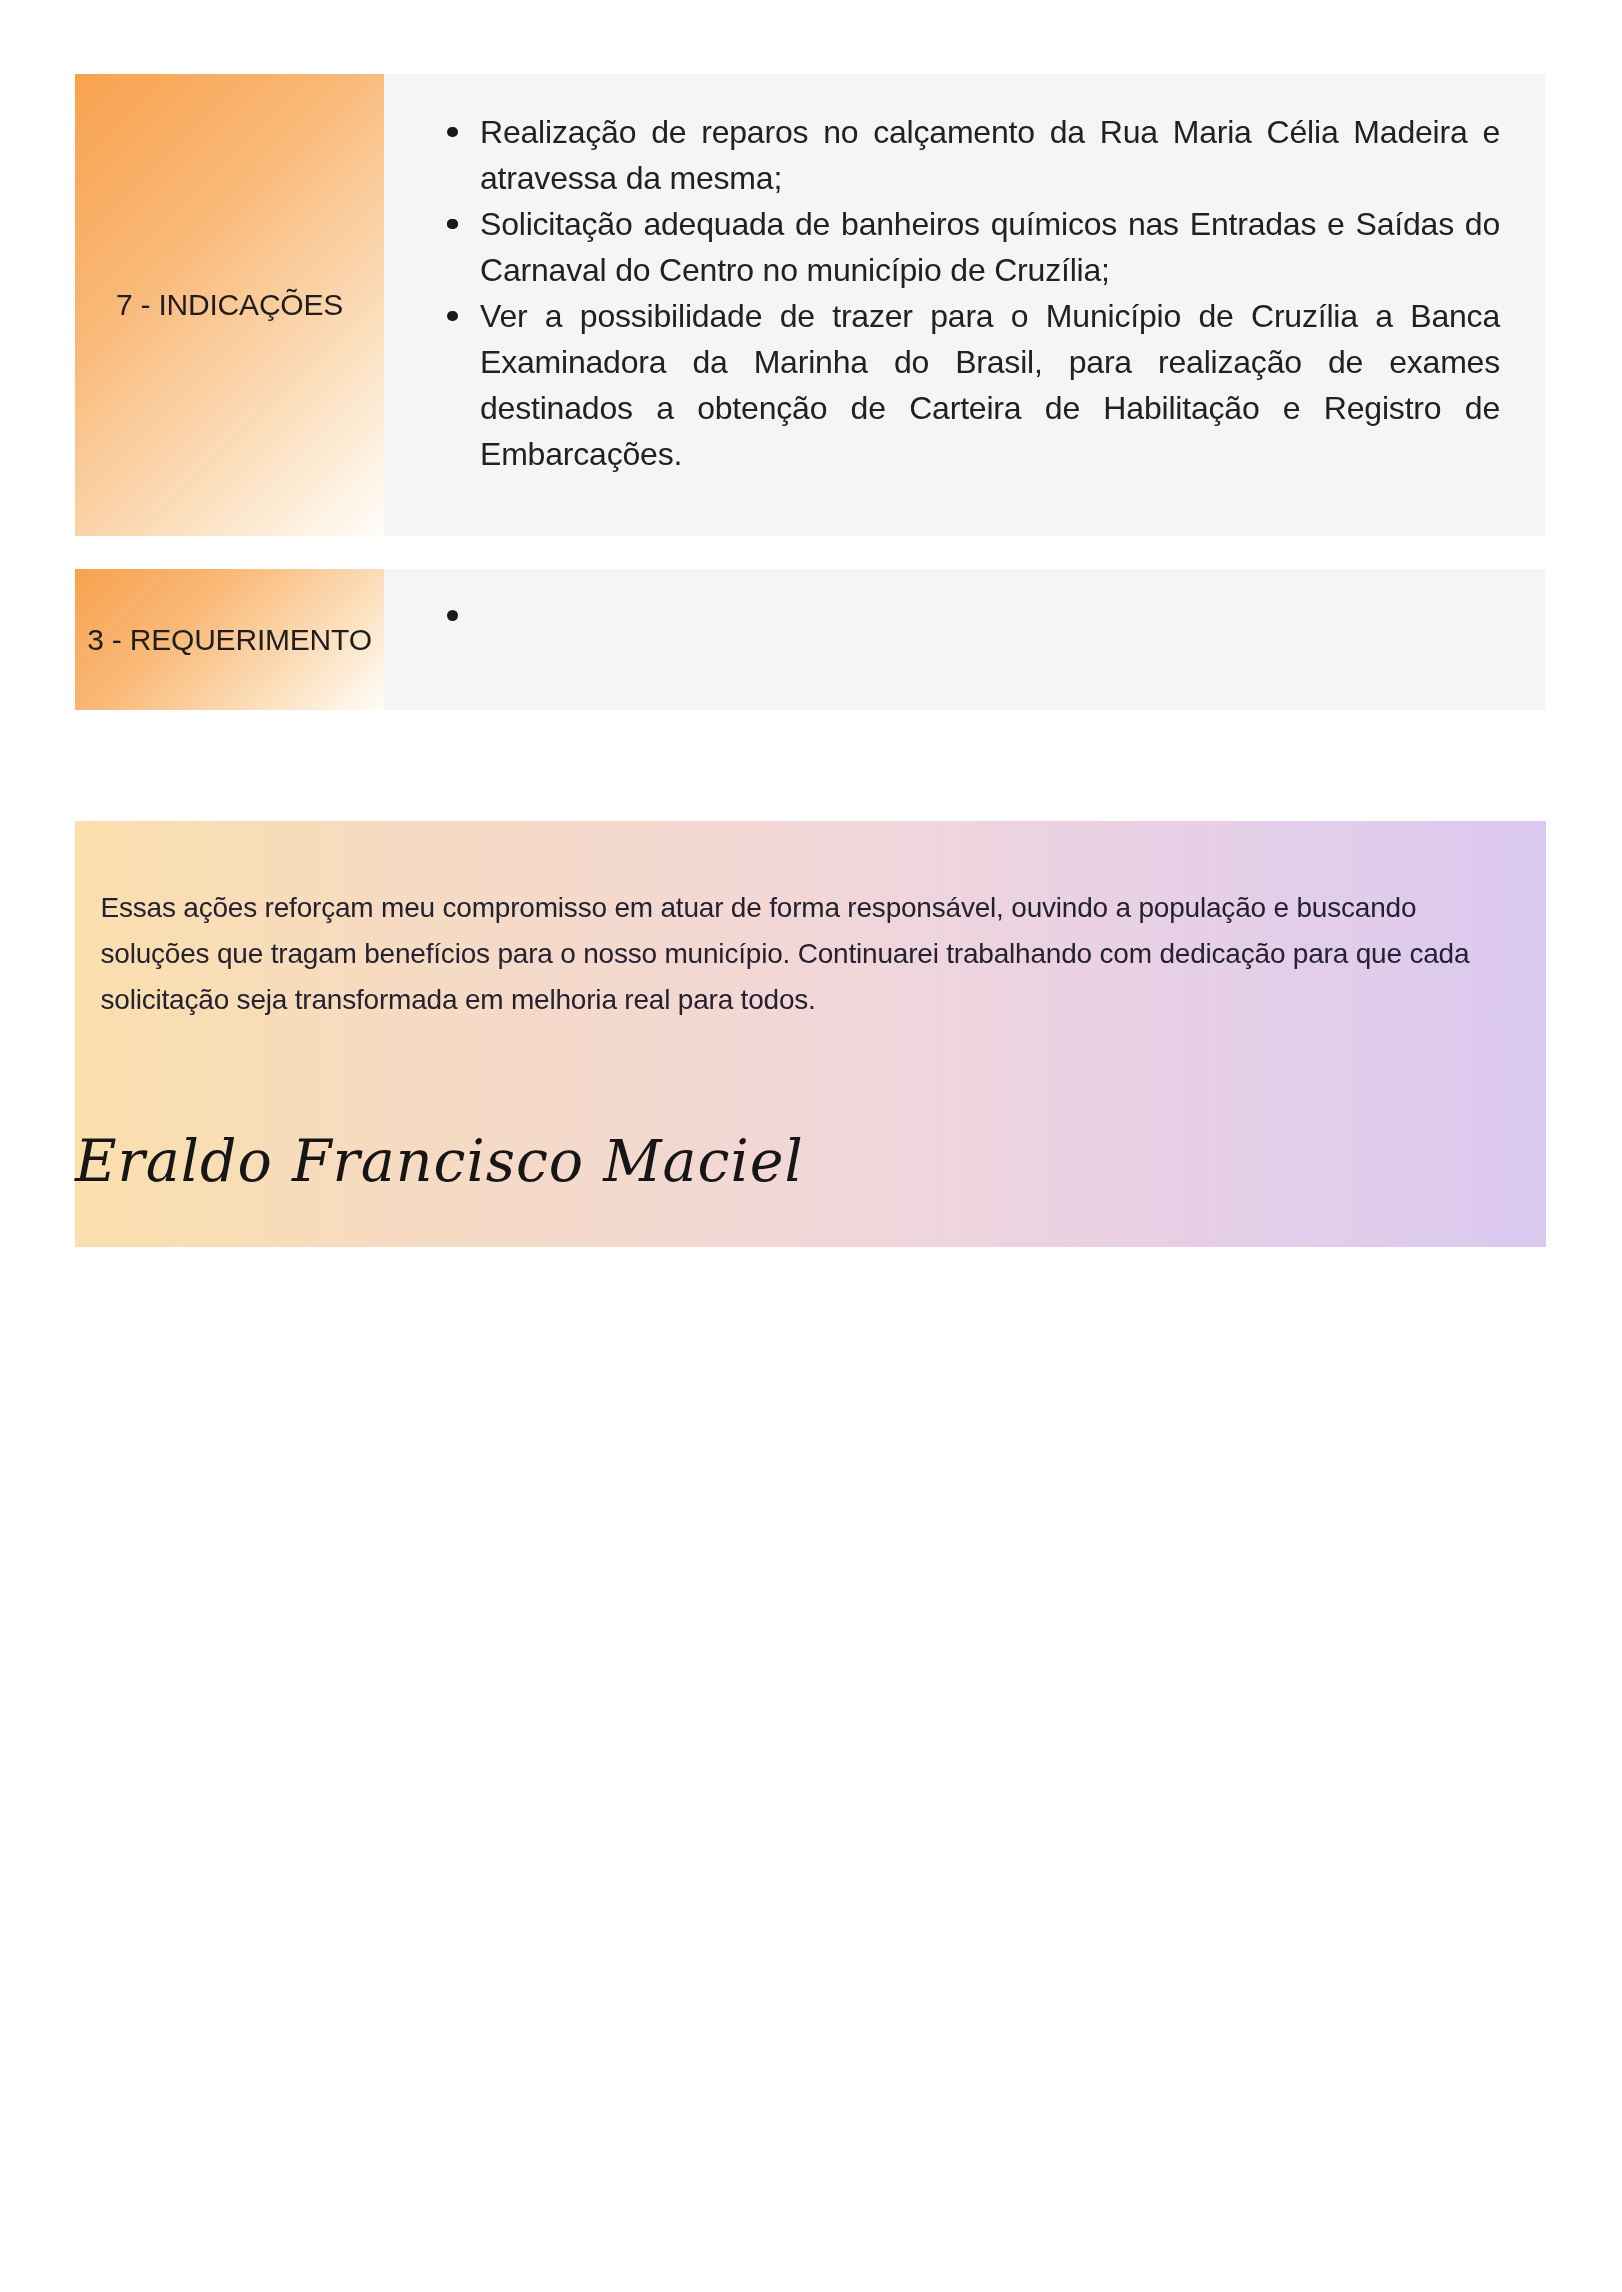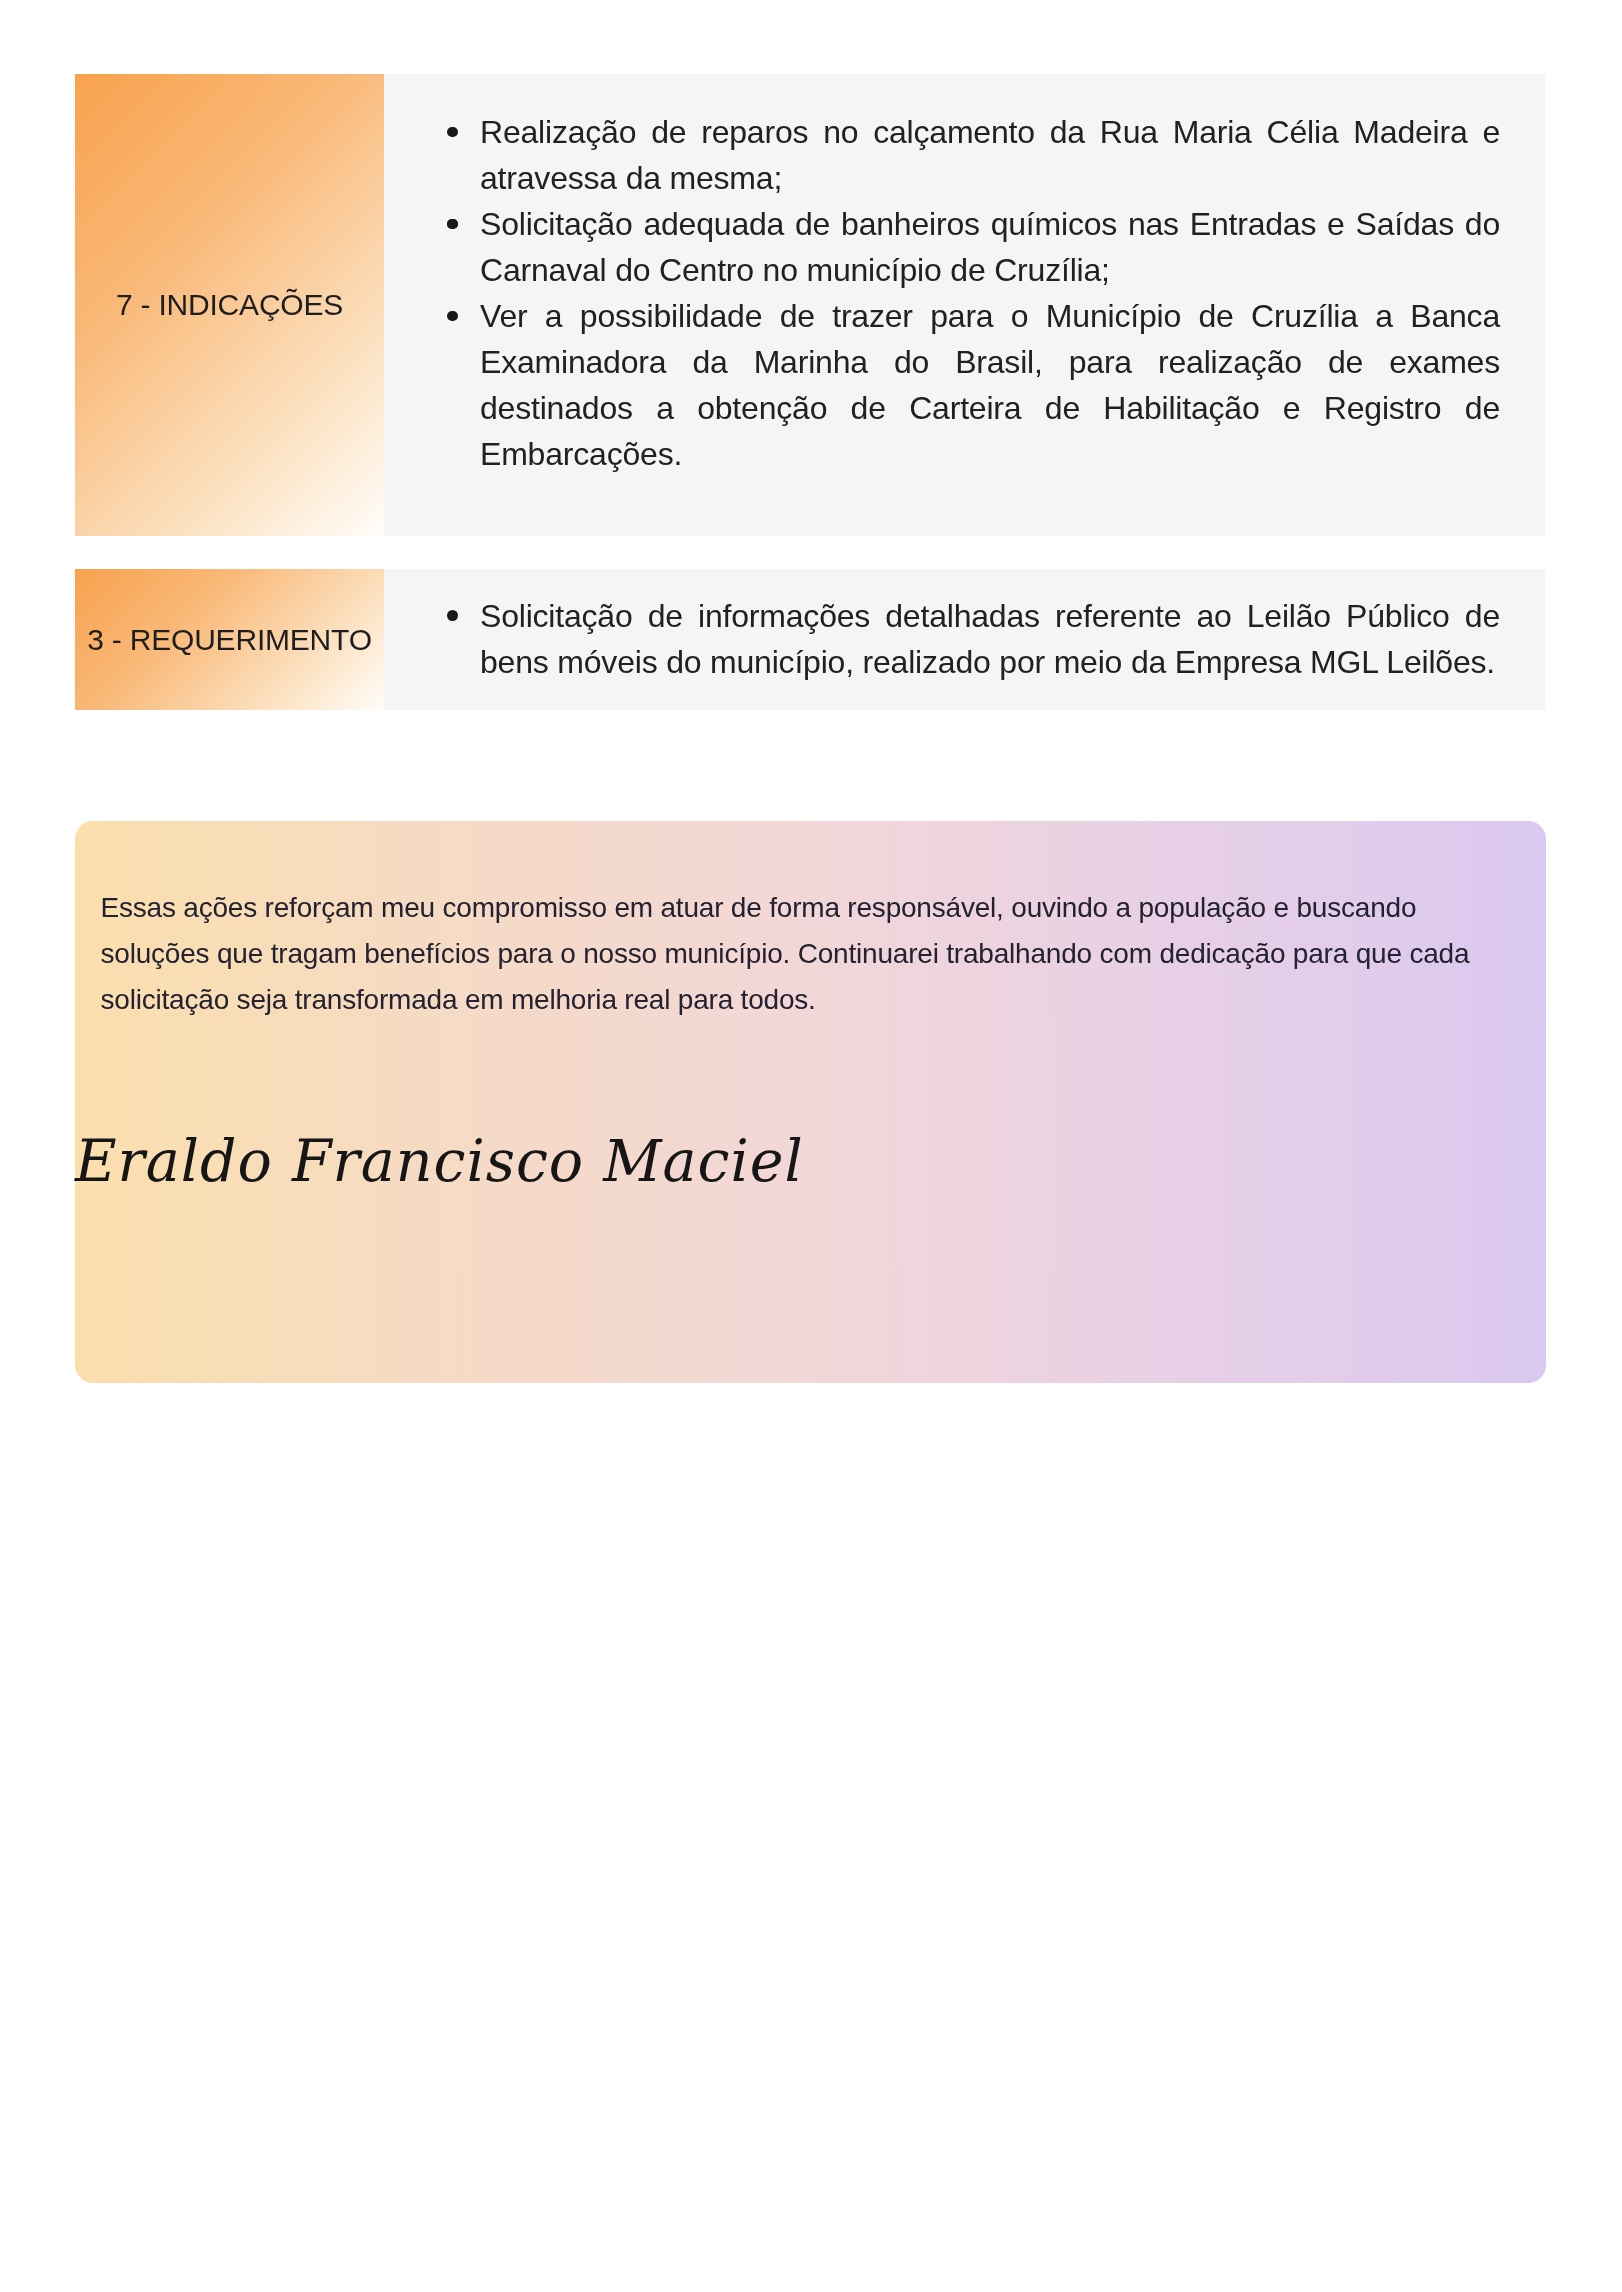--- a/index.html
+++ b/index.html
@@ -71,24 +71,23 @@
     height: 10.8px;
     border-radius: 50%;
     background: #1a1a1a;
   }
 
   #closing-box {
     position: absolute;
     left: 75px;
     top: 821px;
     width: 1471px;
-    height: 562px;
+    height: 426px;
     background: linear-gradient(90deg, #fbdfad 0%, #f6dbc2 22%, #f2d7d8 50%, #e7d0e6 75%, #dbc8f0 100%);
     box-sizing: border-box;
-    border-radius: 18px;
   }
   .closing-paragraph {
     position: absolute;
     left: 25.5px;
     right: 44px;
     top: 36px;
     font-size: 28px;
     line-height: 46px;
     letter-spacing: -0.2px;
     text-align: left;
@@ -146,21 +145,20 @@
 </section>
 
 <section class="row-section" id="section-3">
   <div class="label-box">
     <span class="label-text">3 - REQUERIMENTO</span>
   </div>
   <div class="content-box">
     <ul class="bullet-list">
       <li>
         <span class="bullet-dot"></span>
-        <span>Solicitação de informações detalhadas referente ao Leilão Público de bens móveis do município, realizado por meio da Empresa MGL Leilões.</span>
       </li>
     </ul>
   </div>
 </section>
 
 <section id="closing-box">
   <p class="closing-paragraph">Essas ações reforçam meu compromisso em atuar de forma responsável, ouvindo a população e buscando soluções que tragam benefícios para o nosso município. Continuarei trabalhando com dedicação para que cada solicitação seja transformada em melhoria real para todos.</p>
   <div class="signature-line">Eraldo Francisco Maciel</div>
 </section>
 

